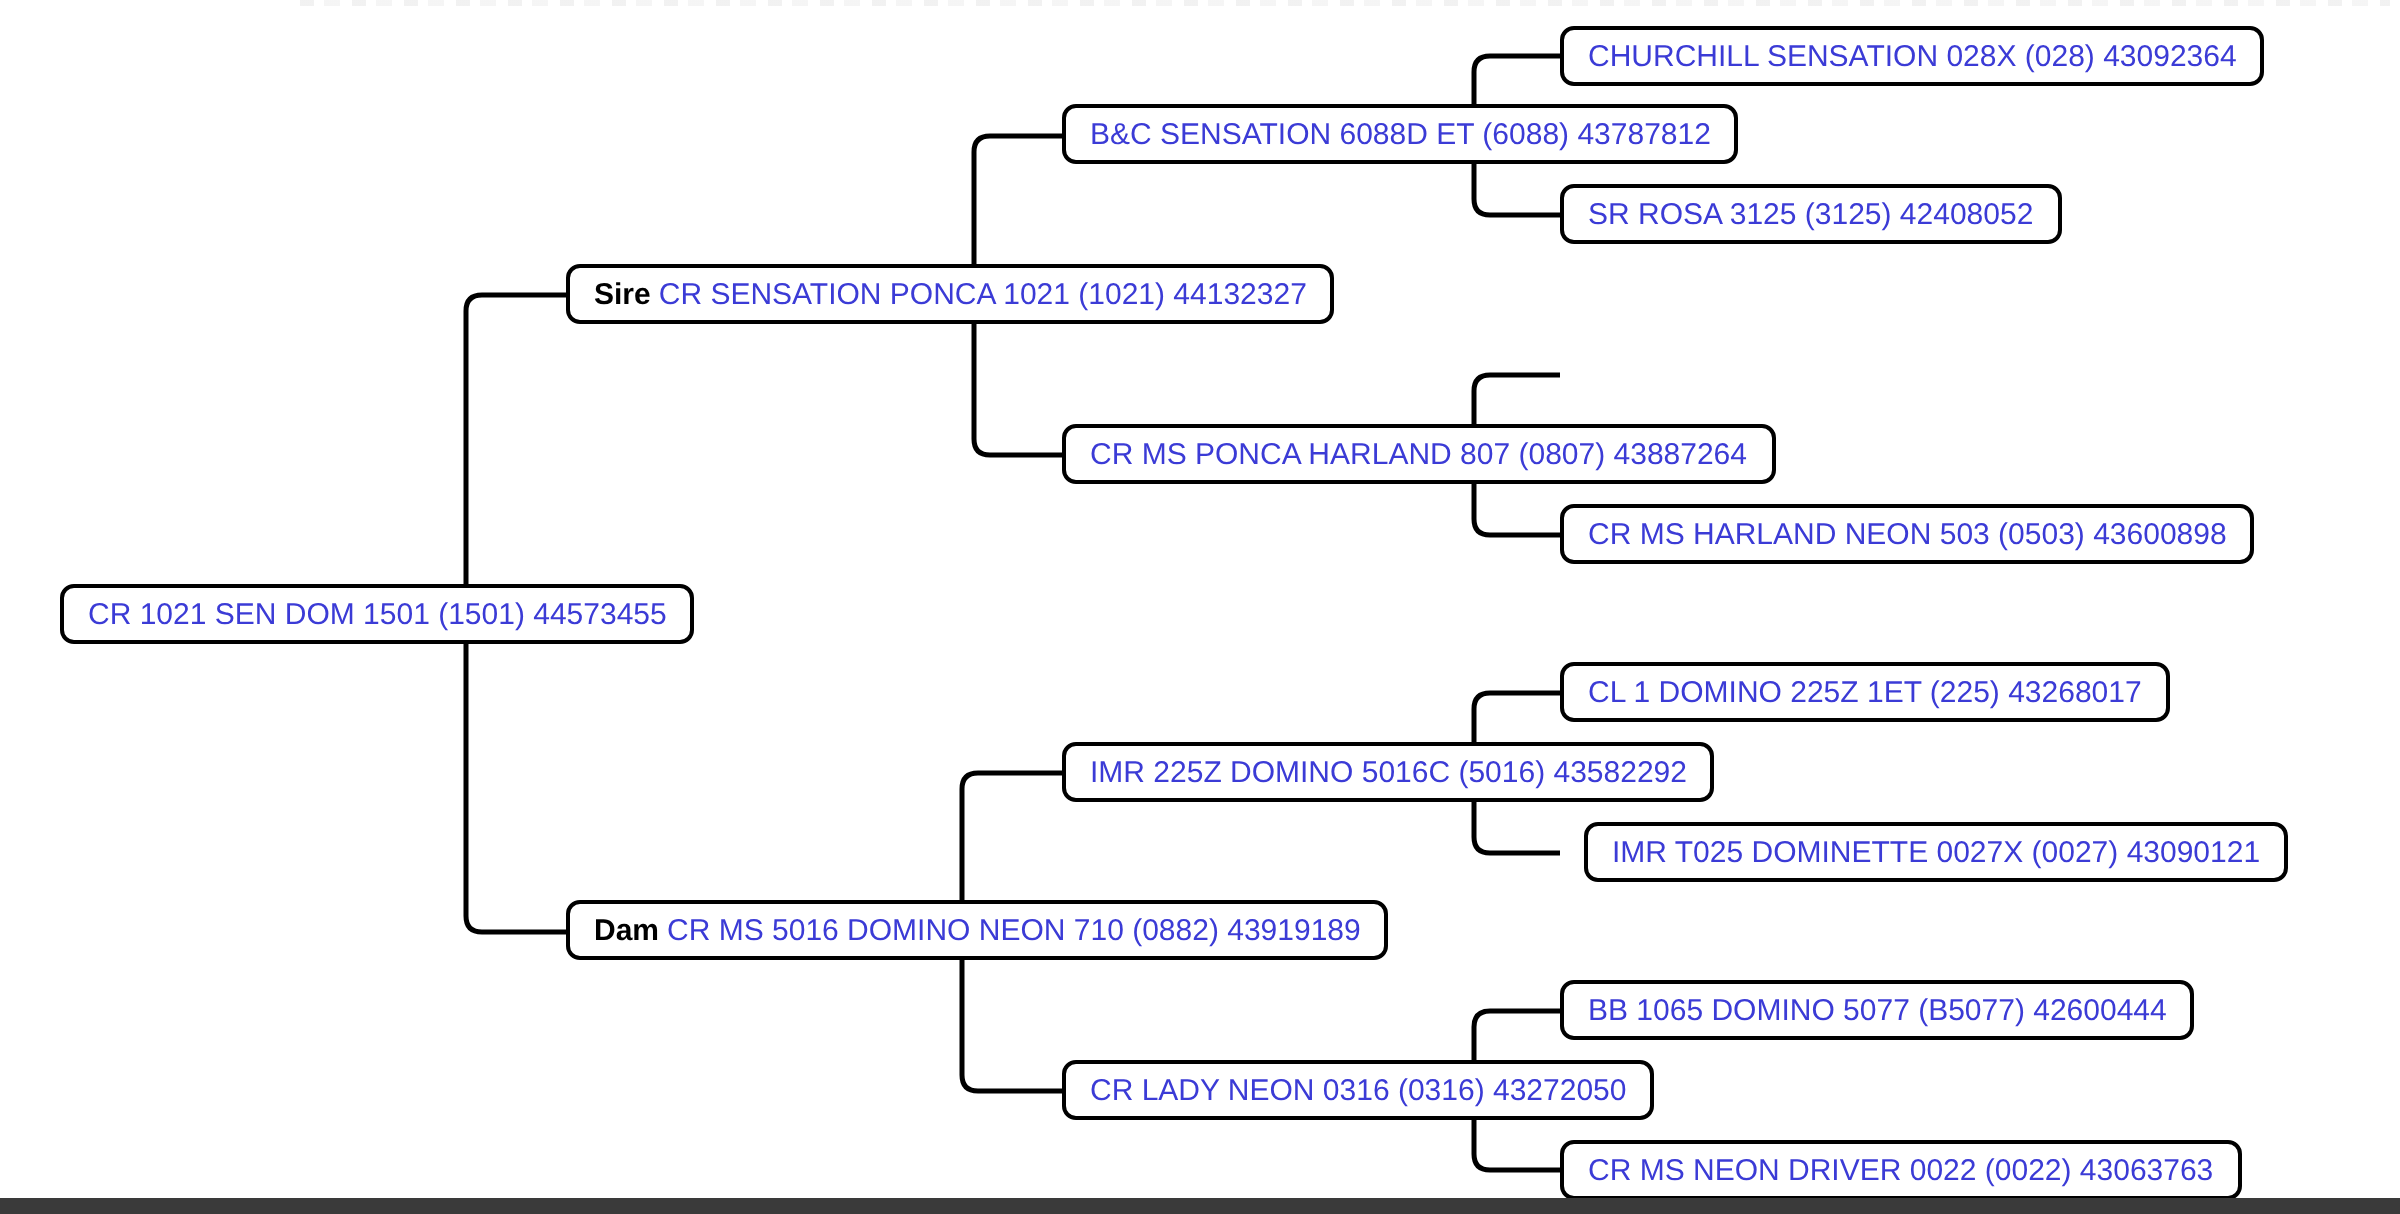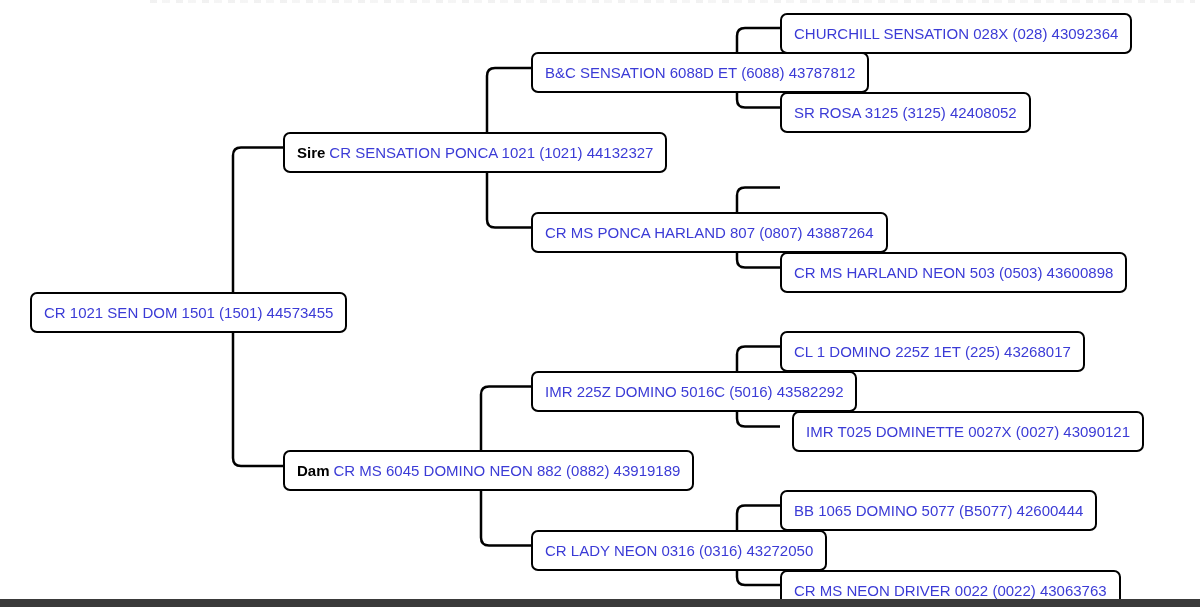--- a/index.html
+++ b/index.html
@@ -10,21 +10,21 @@
     --bar-color:#3a3a3a;
     --prefix-color:#000000;
   }
   *{margin:0;padding:0;box-sizing:border-box;}
   html,body{width:1200px;height:607px;background:#ffffff;overflow:hidden;
     font-family:"Liberation Sans",sans-serif;}
   .stage{position:relative;width:1200px;height:607px;background:#ffffff;}
   .wires{position:absolute;left:0;top:0;width:1200px;height:600px;}
   .wires path{fill:none;stroke:var(--line-color);stroke-width:2.5px;}
   .node{
-    position:absolute;height:41px;display:flex;align-items:center;
+    position:absolute;height:30px;display:flex;align-items:center;
     padding:0 12px;background:var(--node-bg);
     border:2px solid var(--node-border);border-radius:7px;
     font-size:15px;white-space:nowrap;z-index:2;cursor:pointer;
   }
   .node .animal-link{color:var(--link-color);text-decoration:none;}
   .node .rel-prefix{color:var(--prefix-color);font-weight:bold;margin-right:4px;}
   .top-remnant{
     position:absolute;left:150px;top:0;width:1045px;height:3px;opacity:.35;
     background:repeating-linear-gradient(90deg,#d9d9d9 0 7px,transparent 7px 12px,
       #e3e3e3 12px 20px,transparent 20px 26px);
@@ -61,21 +61,21 @@
   <div class="node" style="left:30px;top:292px">
     <span class="animal-link">CR 1021 SEN DOM 1501 (1501) 44573455</span>
   </div>
 
   <div class="node" style="left:283px;top:132px">
     <span class="rel-prefix">Sire</span>
     <span class="animal-link">CR SENSATION PONCA 1021 (1021) 44132327</span>
   </div>
   <div class="node" style="left:283px;top:450px">
     <span class="rel-prefix">Dam</span>
-    <span class="animal-link">CR MS 6045 DOMINO NEON 882 (0882) 43919189</span>
+    <span class="animal-link">CR MS 5016 DOMINO NEON 710 (0882) 43919189</span>
   </div>
 
   <div class="node" style="left:531px;top:52px">
     <span class="animal-link">B&amp;C SENSATION 6088D ET (6088) 43787812</span>
   </div>
   <div class="node" style="left:531px;top:212px">
     <span class="animal-link">CR MS PONCA HARLAND 807 (0807) 43887264</span>
   </div>
   <div class="node" style="left:531px;top:371px">
     <span class="animal-link">IMR 225Z DOMINO 5016C (5016) 43582292</span>

